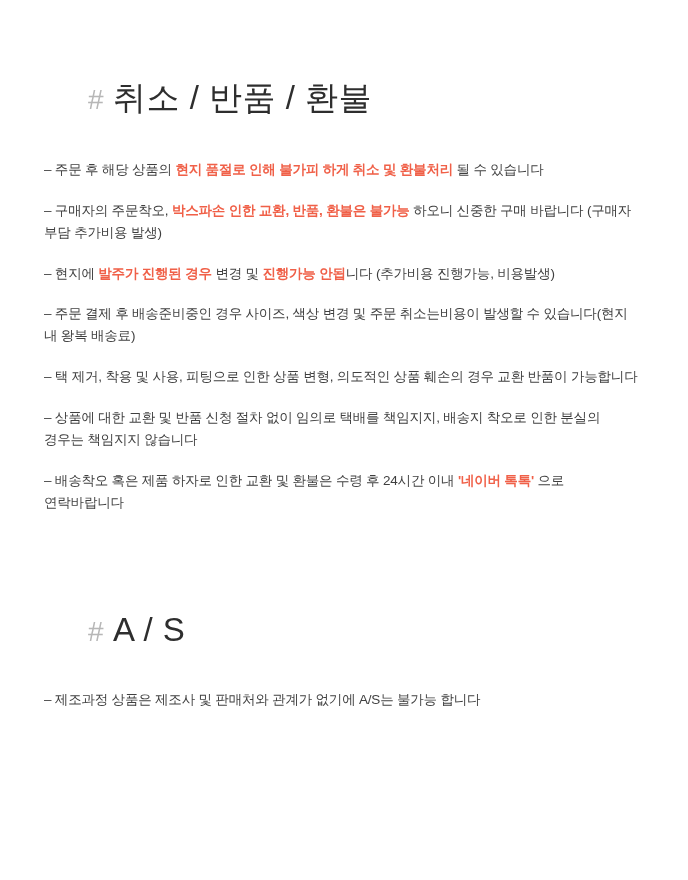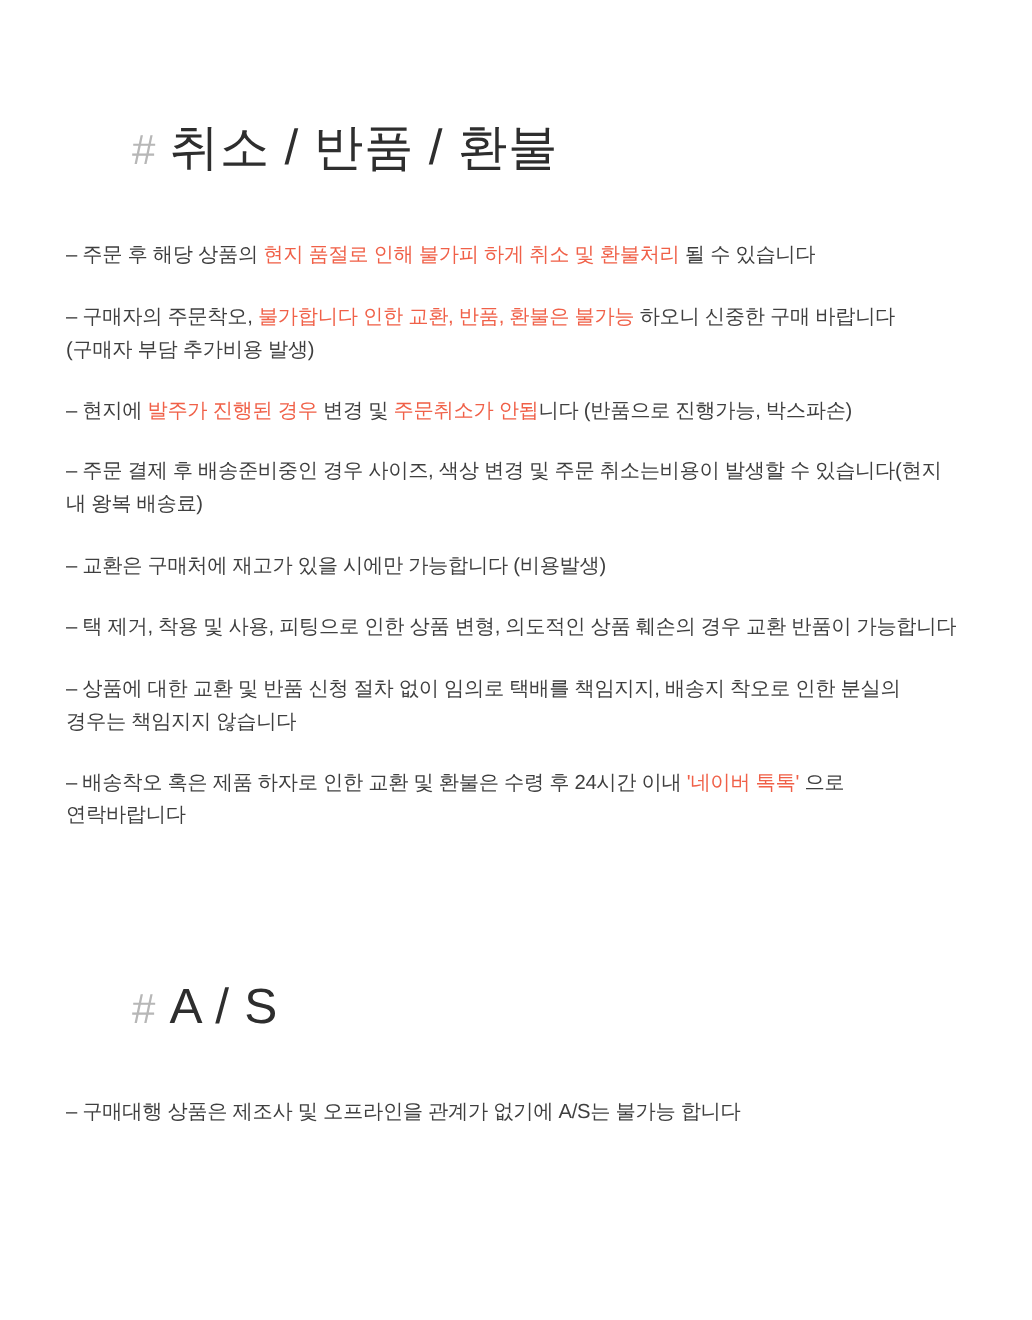--- a/index.html
+++ b/index.html
@@ -56,48 +56,48 @@
     margin-bottom: 19px;
     letter-spacing: -0.2px;
     word-break: keep-all;
   }
   .policy-item:last-child {
     margin-bottom: 0;
     margin-top: 12px;
   }
   .hl {
     color: #f06048;
+    font-weight: bold;
   }
   .as-list {
     margin: 40px 0 0 0;
   }
 </style>
 </head>
 <body>
 
 <div class="page">
 
   <h1 class="section-title" id="title-cancel">
     <span class="hash-mark">#</span>
     <span>취소 / 반품 / 환불</span>
   </h1>
 
   <ul class="policy-list" id="list-cancel">
       <li class="policy-item"><span class="">– 주문 후 해당 상품의 </span><span class="hl">현지 품절로 인해 불가피 하게 취소 및 환불처리</span><span class=""> 될 수 있습니다</span></li>
-      <li class="policy-item"><span class="">– 구매자의 주문착오, </span><span class="hl">불가합니다 인한 교환, 반품, 환불은 불가능</span><span class=""> 하오니 신중한 구매 바랍니다 (구매자 부담 추가비용 발생)</span></li>
-      <li class="policy-item"><span class="">– 현지에 </span><span class="hl">발주가 진행된 경우</span><span class=""> 변경 및 </span><span class="hl">주문취소가 안됩</span><span class="">니다 (반품으로 진행가능, 박스파손)</span></li>
+      <li class="policy-item"><span class="">– 구매자의 주문착오, </span><span class="hl">박스파손 인한 교환, 반품, 환불은 불가능</span><span class=""> 하오니 신중한 구매 바랍니다 (구매자 부담 추가비용 발생)</span></li>
+      <li class="policy-item"><span class="">– 현지에 </span><span class="hl">발주가 진행된 경우</span><span class=""> 변경 및 </span><span class="hl">진행가능 안됩</span><span class="">니다 (추가비용 진행가능, 비용발생)</span></li>
       <li class="policy-item"><span class="">– 주문 결제 후 배송준비중인 경우 사이즈, 색상 변경 및 주문 취소는비용이 발생할 수 있습니다(현지 내 왕복 배송료)</span></li>
-      <li class="policy-item"><span class="">– 교환은 구매처에 재고가 있을 시에만 가능합니다 (비용발생)</span></li>
       <li class="policy-item"><span class="">– 택 제거, 착용 및 사용, 피팅으로 인한 상품 변형, 의도적인 상품 훼손의 경우 교환 반품이 가능합니다</span></li>
       <li class="policy-item"><span class="">– 상품에 대한 교환 및 반품 신청 절차 없이 임의로 택배를 책임지지, 배송지 착오로 인한 분실의 경우는 책임지지 않습니다</span></li>
       <li class="policy-item"><span class="">– 배송착오 혹은 제품 하자로 인한 교환 및 환불은 수령 후 24시간 이내 </span><span class="hl">'네이버 톡톡'</span><span class=""> 으로 연락바랍니다</span></li>
     </ul>
 
   <h1 class="section-title" id="title-as">
     <span class="hash-mark">#</span>
     <span>A / S</span>
   </h1>
 
   <ul class="policy-list as-list" id="list-as">
-      <li class="policy-item"><span class="">– 구매대행 상품은 제조사 및 오프라인을 관계가 없기에 A/S는 불가능 합니다</span></li>
+      <li class="policy-item"><span class="">– 제조과정 상품은 제조사 및 판매처와 관계가 없기에 A/S는 불가능 합니다</span></li>
     </ul>
 
 </div>
 
 </body></html>

